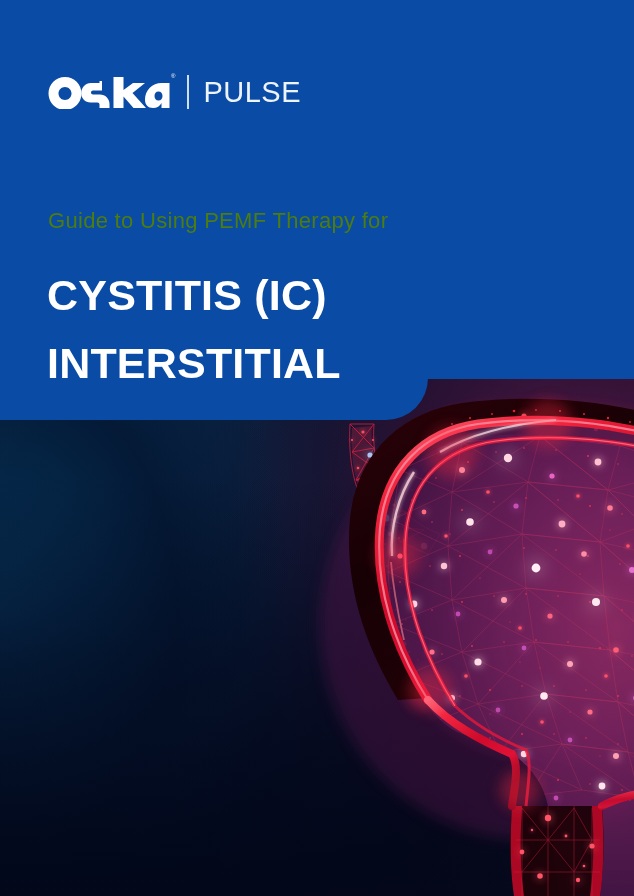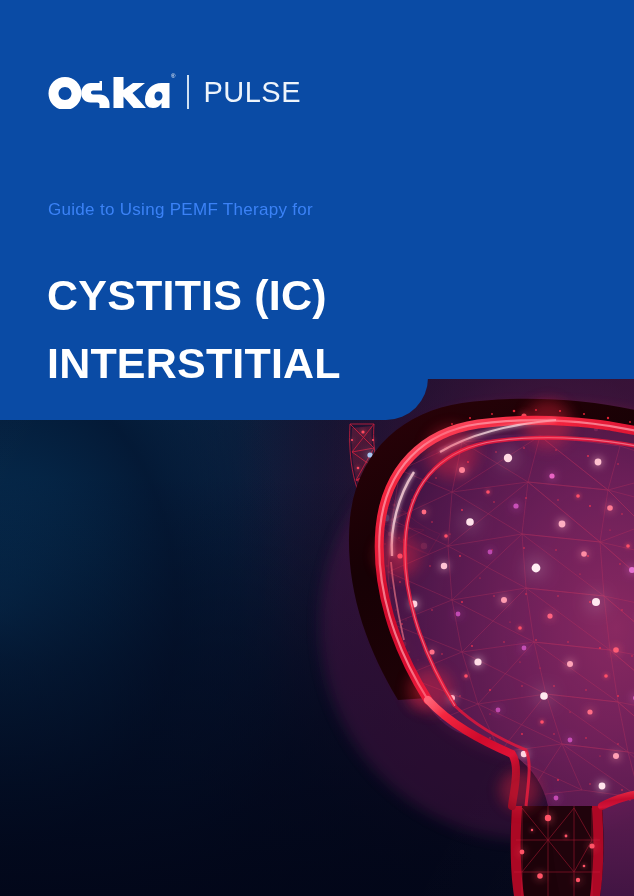--- a/index.html
+++ b/index.html
@@ -114,24 +114,24 @@
     color: #eef4fb;
     font-weight: 300;
     line-height: 1;
     font-family: "Liberation Sans", sans-serif;
   }
 
   
   .subtitle {
     position: absolute;
     left: 48px;
-    top: 200px;
-    font-size: 17px;
+    top: 208px;
+    font-size: 22px;
     font-weight: 400;
-    color: #3b82f6;
+    color: #4d7c0f;
     letter-spacing: 0.3px;
     white-space: nowrap;
   }
   .headline {
     position: absolute;
     left: 47px;
     top: 261px;
     font-size: 43px;
     font-weight: 700;
     color: #ffffff;

